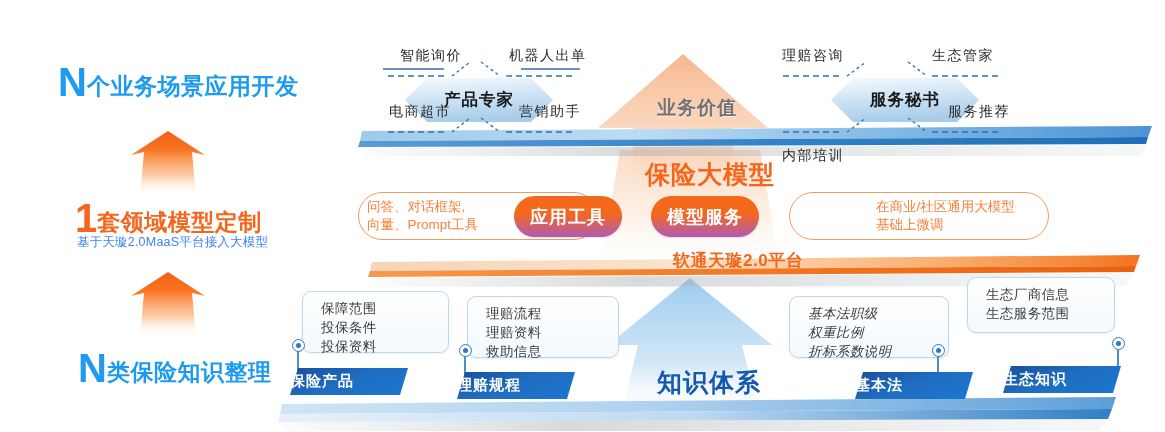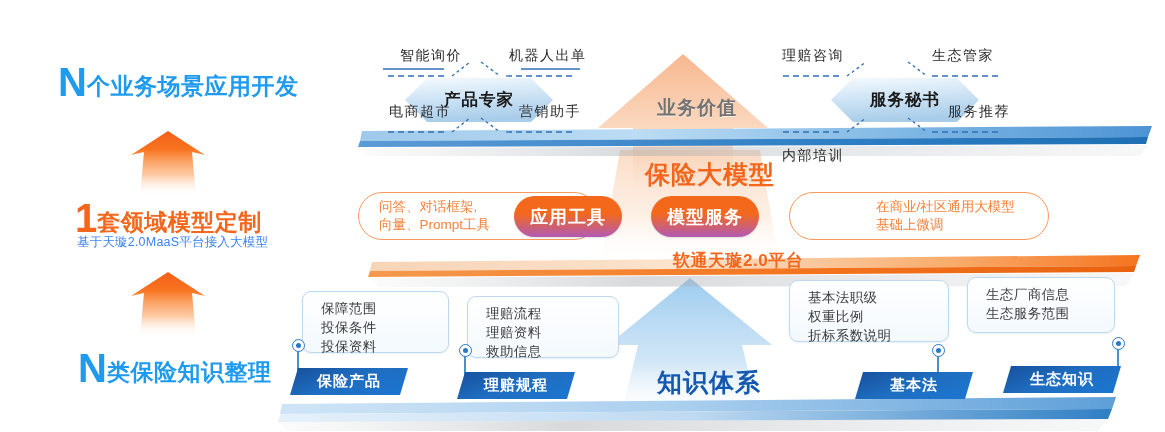--- a/index.html
+++ b/index.html
@@ -120,21 +120,21 @@
     display:flex;align-items:center;
     z-index:4;
     box-sizing:border-box;
   }
   .pill-note span{
     font-size:13.5px;
     color:#f4833c;
     line-height:1.35;
     white-space:pre-line;
   }
-  .pill-note.left-note span{padding-left:20px;}
+  .pill-note.left-note span{padding-left:8px;}
   .pill-note.right-note span{padding-left:86px;}
 
   
   .kb-card{
     position:absolute;
     border:1px solid #bcd9f0;
     border-radius:9px 9px 9px 9px;
     background:linear-gradient(180deg,#ffffff 0%,#f3f9fe 100%);
     box-sizing:border-box;
     box-shadow:0 1px 2px rgba(60,110,160,.10);
@@ -162,21 +162,21 @@
   }
   .kb-stem{
     position:absolute;
     width:2.4px;
     background:#4a90c9;
     z-index:5;
   }
   .kb-tag{
     position:absolute;
     height:27px;
-    display:flex;align-items:center;justify-content:center;
+    display:flex;align-items:center;
     color:#ffffff;
     font-size:15px;
     font-weight:bold;
     letter-spacing:1px;
     z-index:6;
     font-family:Liberation Mono, monospace;
   }
   .kb-tag .tagbg{position:absolute;inset:0;}
   .kb-tag .taglbl{position:relative;z-index:2;}
 </style>
@@ -383,21 +383,21 @@
   </div>
   <div class="kb-stem" style="left:464px;top:352px;height:26px;"></div>
   <div class="kb-dot" style="left:459px;top:344px;"></div>
   <div class="kb-tag" style="left:457px;top:372px;width:118px;">
     <svg class="tagbg" width="118" height="27" viewBox="0 0 118 27" preserveAspectRatio="none">
       <path d="M8 0 L118 0 L110 27 L0 27 Z" fill="url(#gTag)"></path>
     </svg>
     <span class="taglbl">理赔规程</span>
   </div>
 
-  <div class="kb-card" style="left:789px;top:280px;width:160px;height:62px;">
+  <div class="kb-card" style="left:789px;top:296px;width:160px;height:62px;font-style:italic;">
     <div class="lines">基本法职级
 权重比例
 折标系数说明</div>
   </div>
   <div class="kb-stem" style="left:937px;top:352px;height:26px;"></div>
   <div class="kb-dot" style="left:932px;top:344px;"></div>
   <div class="kb-tag" style="left:855px;top:372px;width:118px;">
     <svg class="tagbg" width="118" height="27" viewBox="0 0 118 27" preserveAspectRatio="none">
       <path d="M8 0 L118 0 L110 27 L0 27 Z" fill="url(#gTag)"></path>
     </svg>

